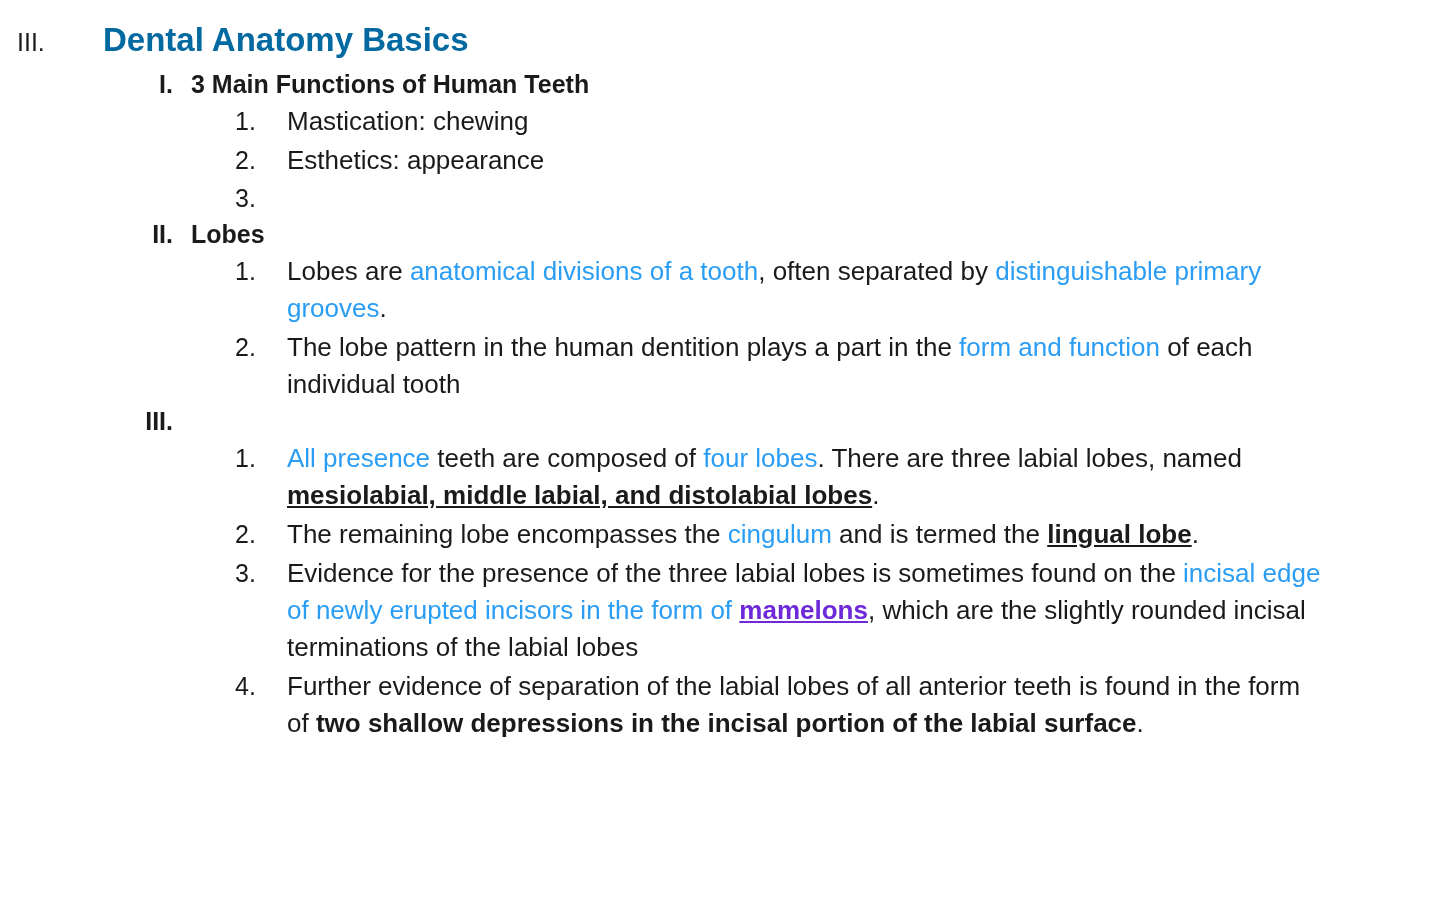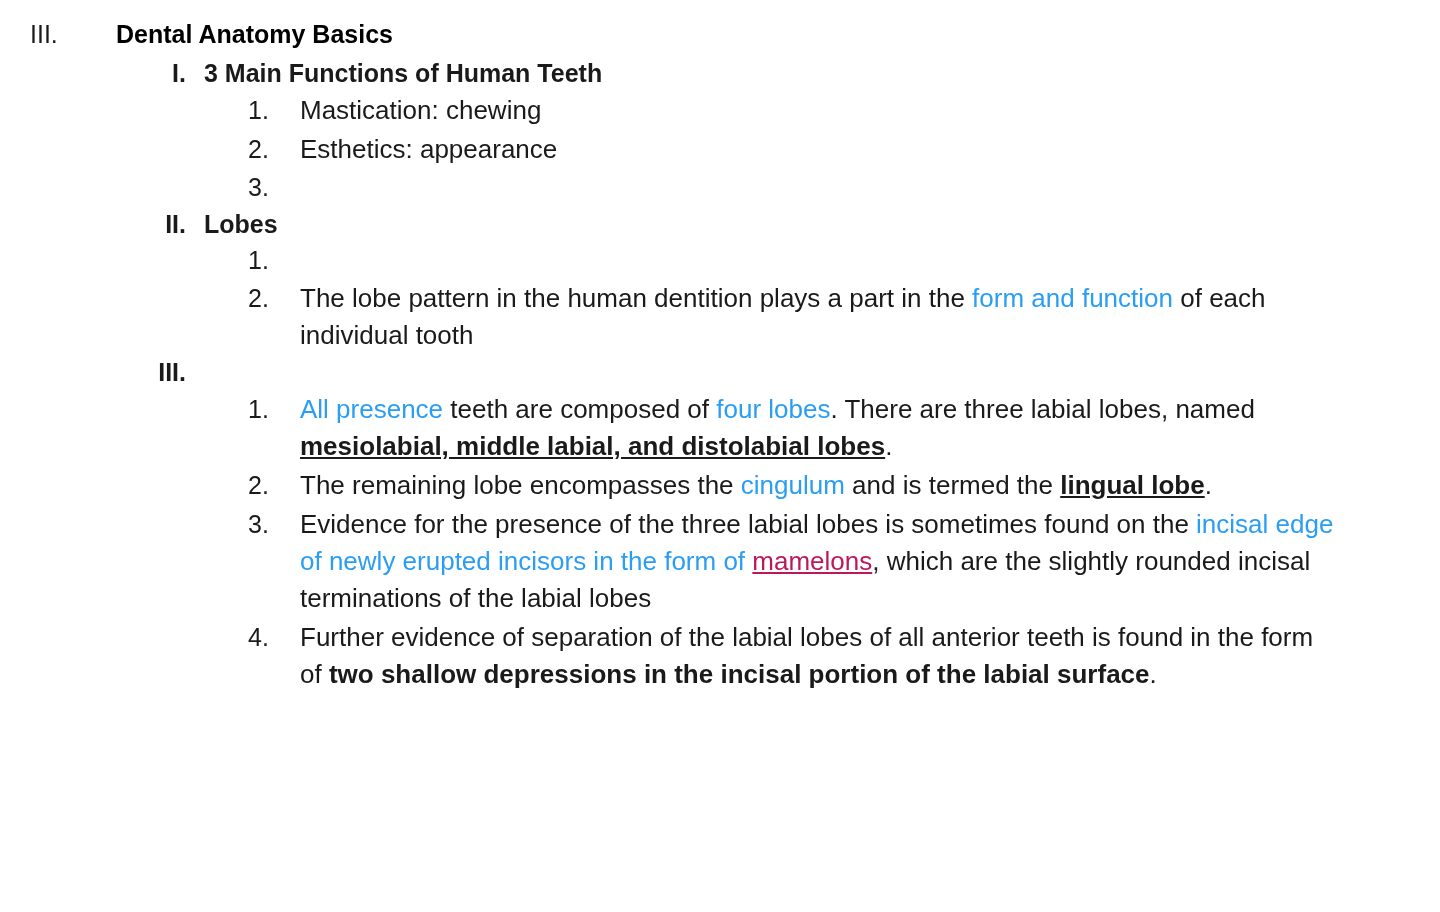--- a/index.html
+++ b/index.html
@@ -11,42 +11,42 @@
     width: 1440px;
     height: 912px;
     font-family: "Liberation Sans", sans-serif;
     color: #1a1a1a;
     overflow: hidden;
   }
   .page {
     position: relative;
     width: 1440px;
     height: 912px;
-    padding: 18px 40px 0 30px;
+    padding: 18px 40px 0 17px;
     box-sizing: border-box;
   }
 
   
   .l1 {
     display: flex;
     align-items: baseline;
     margin: 0 0 6px 0;
   }
   .l1 .marker {
     width: 86px;
     flex: 0 0 86px;
     font-size: 25px;
     line-height: 1.32;
     color: #1a1a1a;
   }
   .l1 .text {
-    font-size: 25px;
+    font-size: 33px;
     line-height: 1.32;
     font-weight: bold;
-    color: #000000;
+    color: #0369a1;
   }
 
   
   .l2 {
     display: flex;
     align-items: baseline;
     margin: 0 0 2px 0;
     padding-left: 120px;
   }
   .l2 .marker {
@@ -81,21 +81,21 @@
   }
   .l3 .text {
     font-size: 26px;
     line-height: 1.42;
     max-width: 1040px;
   }
 
   .blue { color: #2a9df4; }
   .b { font-weight: bold; }
   .bu { font-weight: bold; text-decoration: underline; }
-  .blue-bu { color: #be185d; font-weight: normal; text-decoration: underline; }
+  .blue-bu { color: #6d28d9; font-weight: bold; text-decoration: underline; }
 </style>
 </head>
 <body>
 
 <div class="page">
 
   <div class="l1">
     <span class="marker">III.</span>
     <span class="text">Dental Anatomy Basics</span>
   </div>
@@ -117,20 +117,21 @@
     <span class="marker">3.</span>
   </div>
 
   <div class="l2">
     <span class="marker">II.</span>
     <span class="text">Lobes</span>
   </div>
 
   <div class="l3">
     <span class="marker">1.</span>
+    <span class="text"><span>Lobes are </span><span class="blue">anatomical divisions of a tooth</span><span>, often separated by </span><span class="blue">distinguishable primary grooves</span><span>.</span></span>
   </div>
   <div class="l3">
     <span class="marker">2.</span>
     <span class="text"><span>The lobe pattern in the human dentition plays a part in the </span><span class="blue">form and function</span><span> of each individual tooth</span></span>
   </div>
 
   <div class="l2">
     <span class="marker">III.</span>
   </div>
 

